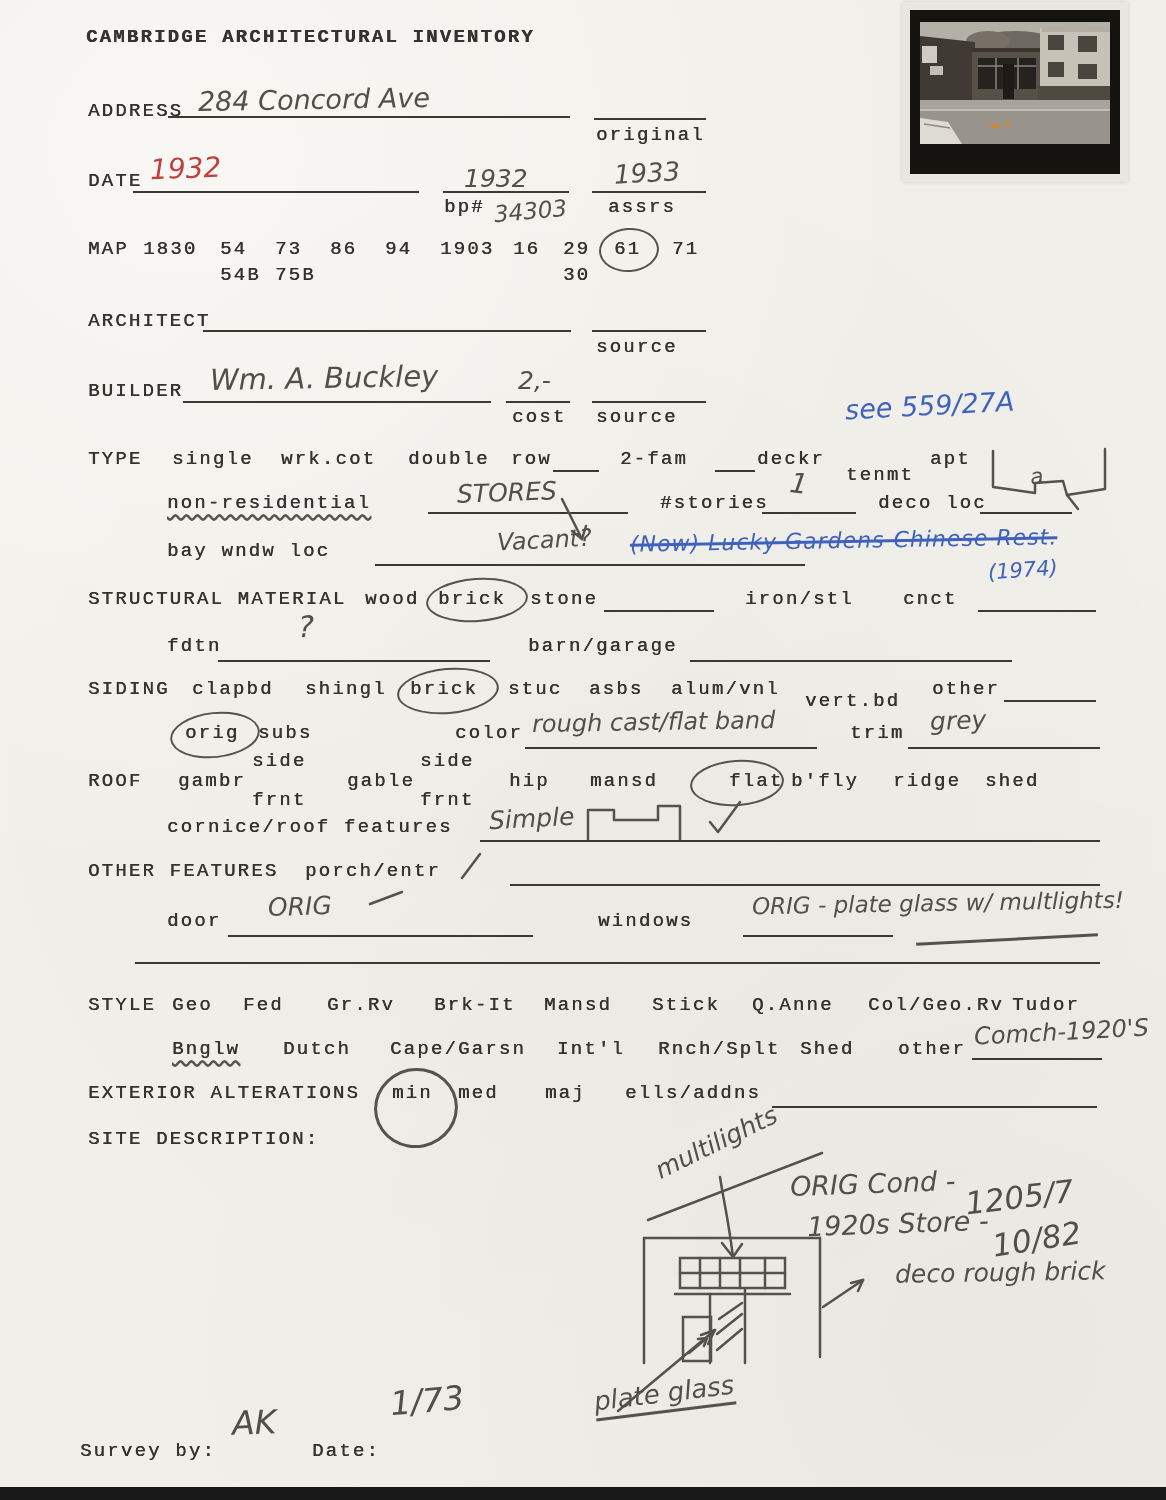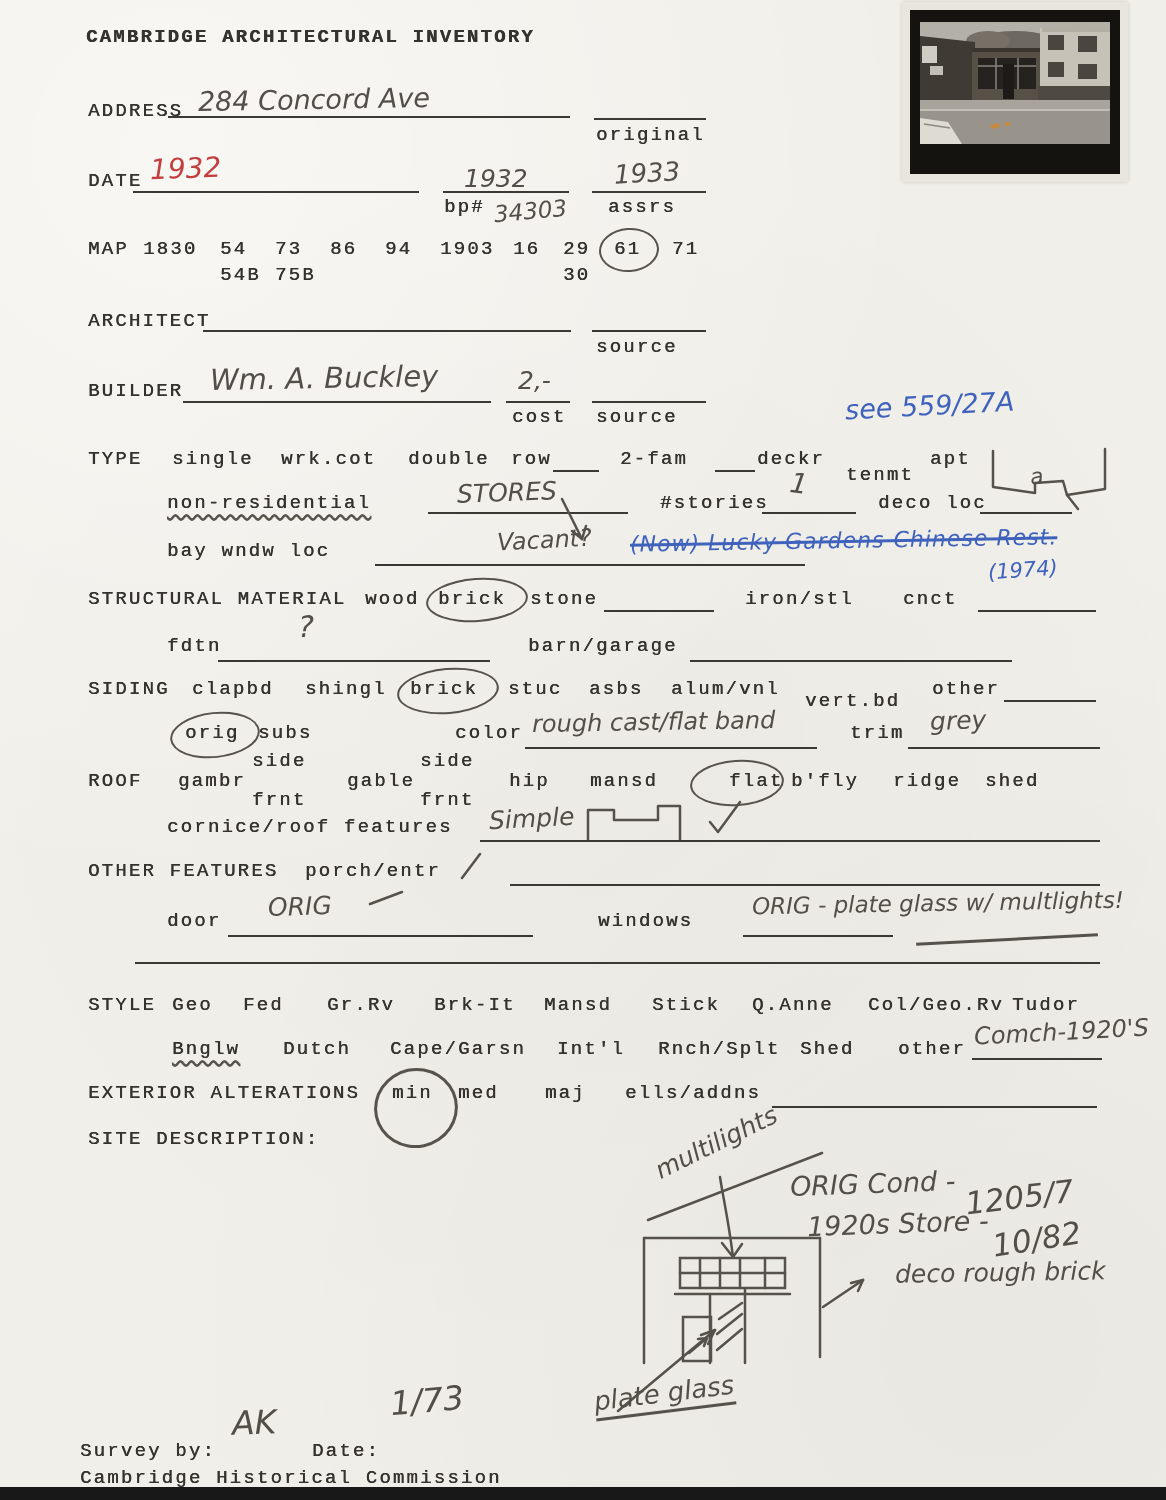--- a/index.html
+++ b/index.html
@@ -309,16 +309,15 @@
   <div class="hw" style="left:650px;top:1130px;font-size:25px;transform:rotate(-26deg);">multilights</div>
   <div class="hw" style="left:790px;top:1170px;font-size:27px;transform:rotate(-2deg);">ORIG Cond -</div>
   <div class="hw" style="left:807px;top:1210px;font-size:27px;transform:rotate(-2deg);">1920s Store -</div>
   <div class="hw" style="left:895px;top:1260px;font-size:25px;transform:rotate(-1deg);">deco rough brick</div>
   <div class="hw" style="left:594px;top:1380px;font-size:26px;transform:rotate(-7deg);border-bottom:3px solid #55524c;padding-bottom:4px;">plate glass</div>
 
   <div class="t" style="left:80px;top:1440px;">Survey by:</div>
   <div class="hw" style="left:232px;top:1406px;font-size:33px;transform:rotate(-2deg);">AK</div>
   <div class="t" style="left:312px;top:1440px;">Date:</div>
   <div class="hw" style="left:390px;top:1384px;font-size:33px;transform:rotate(-5deg);">1/73</div>
-  <div class="t" style="left:80px;top:1467px;">Cambridge Historical Commission</div>
 
   <div class="bottom-bar"></div>
 </div>
 
 </body></html>

